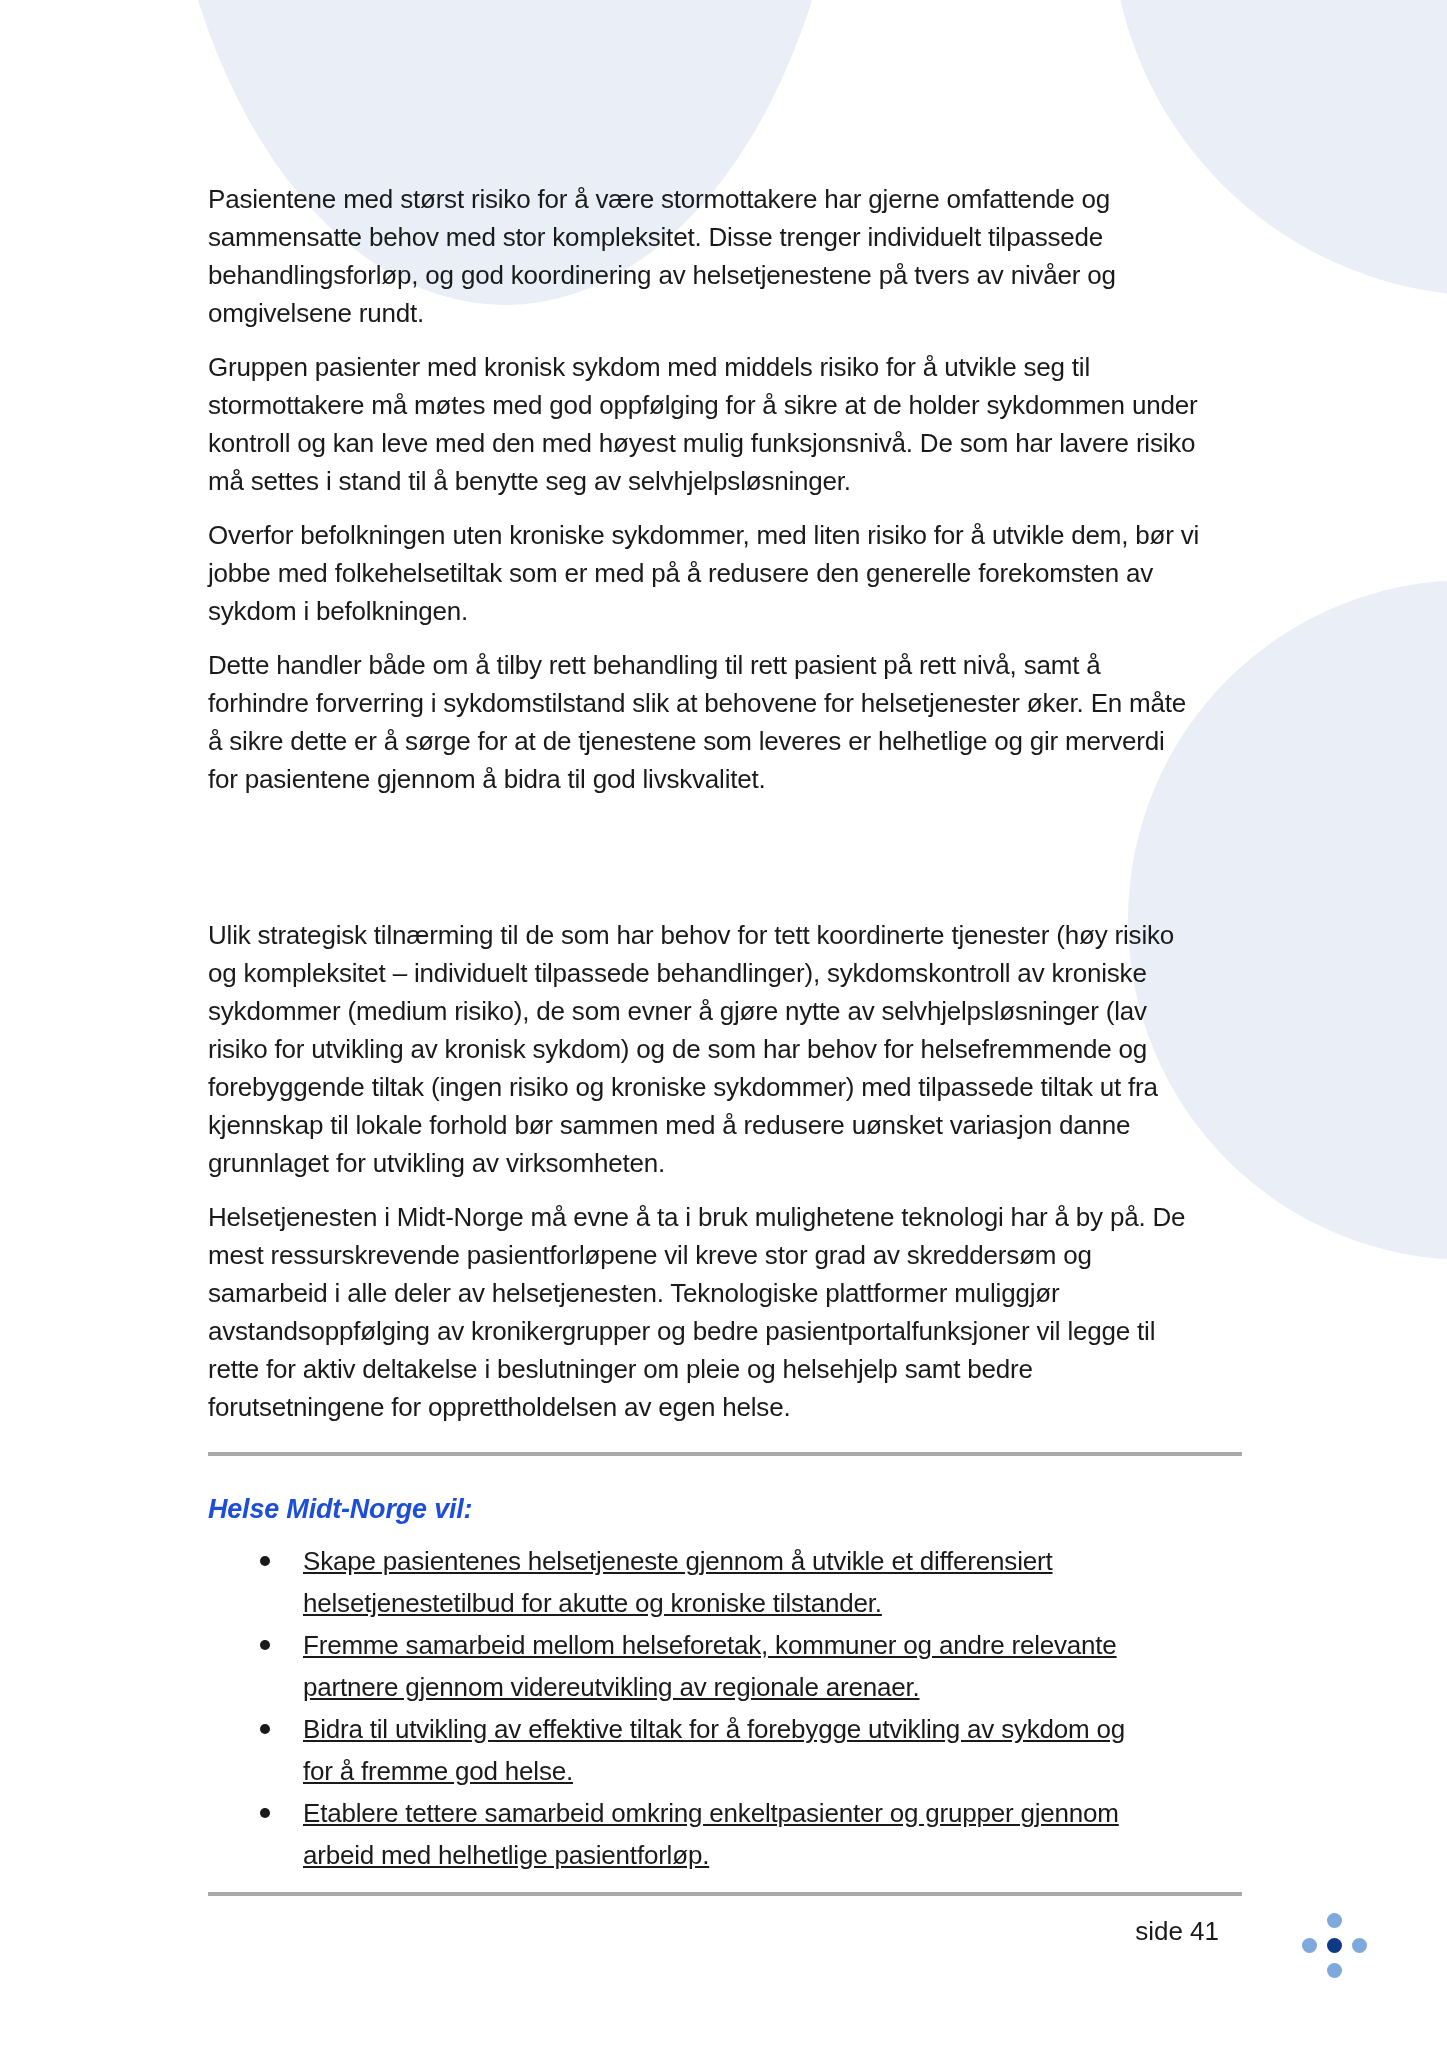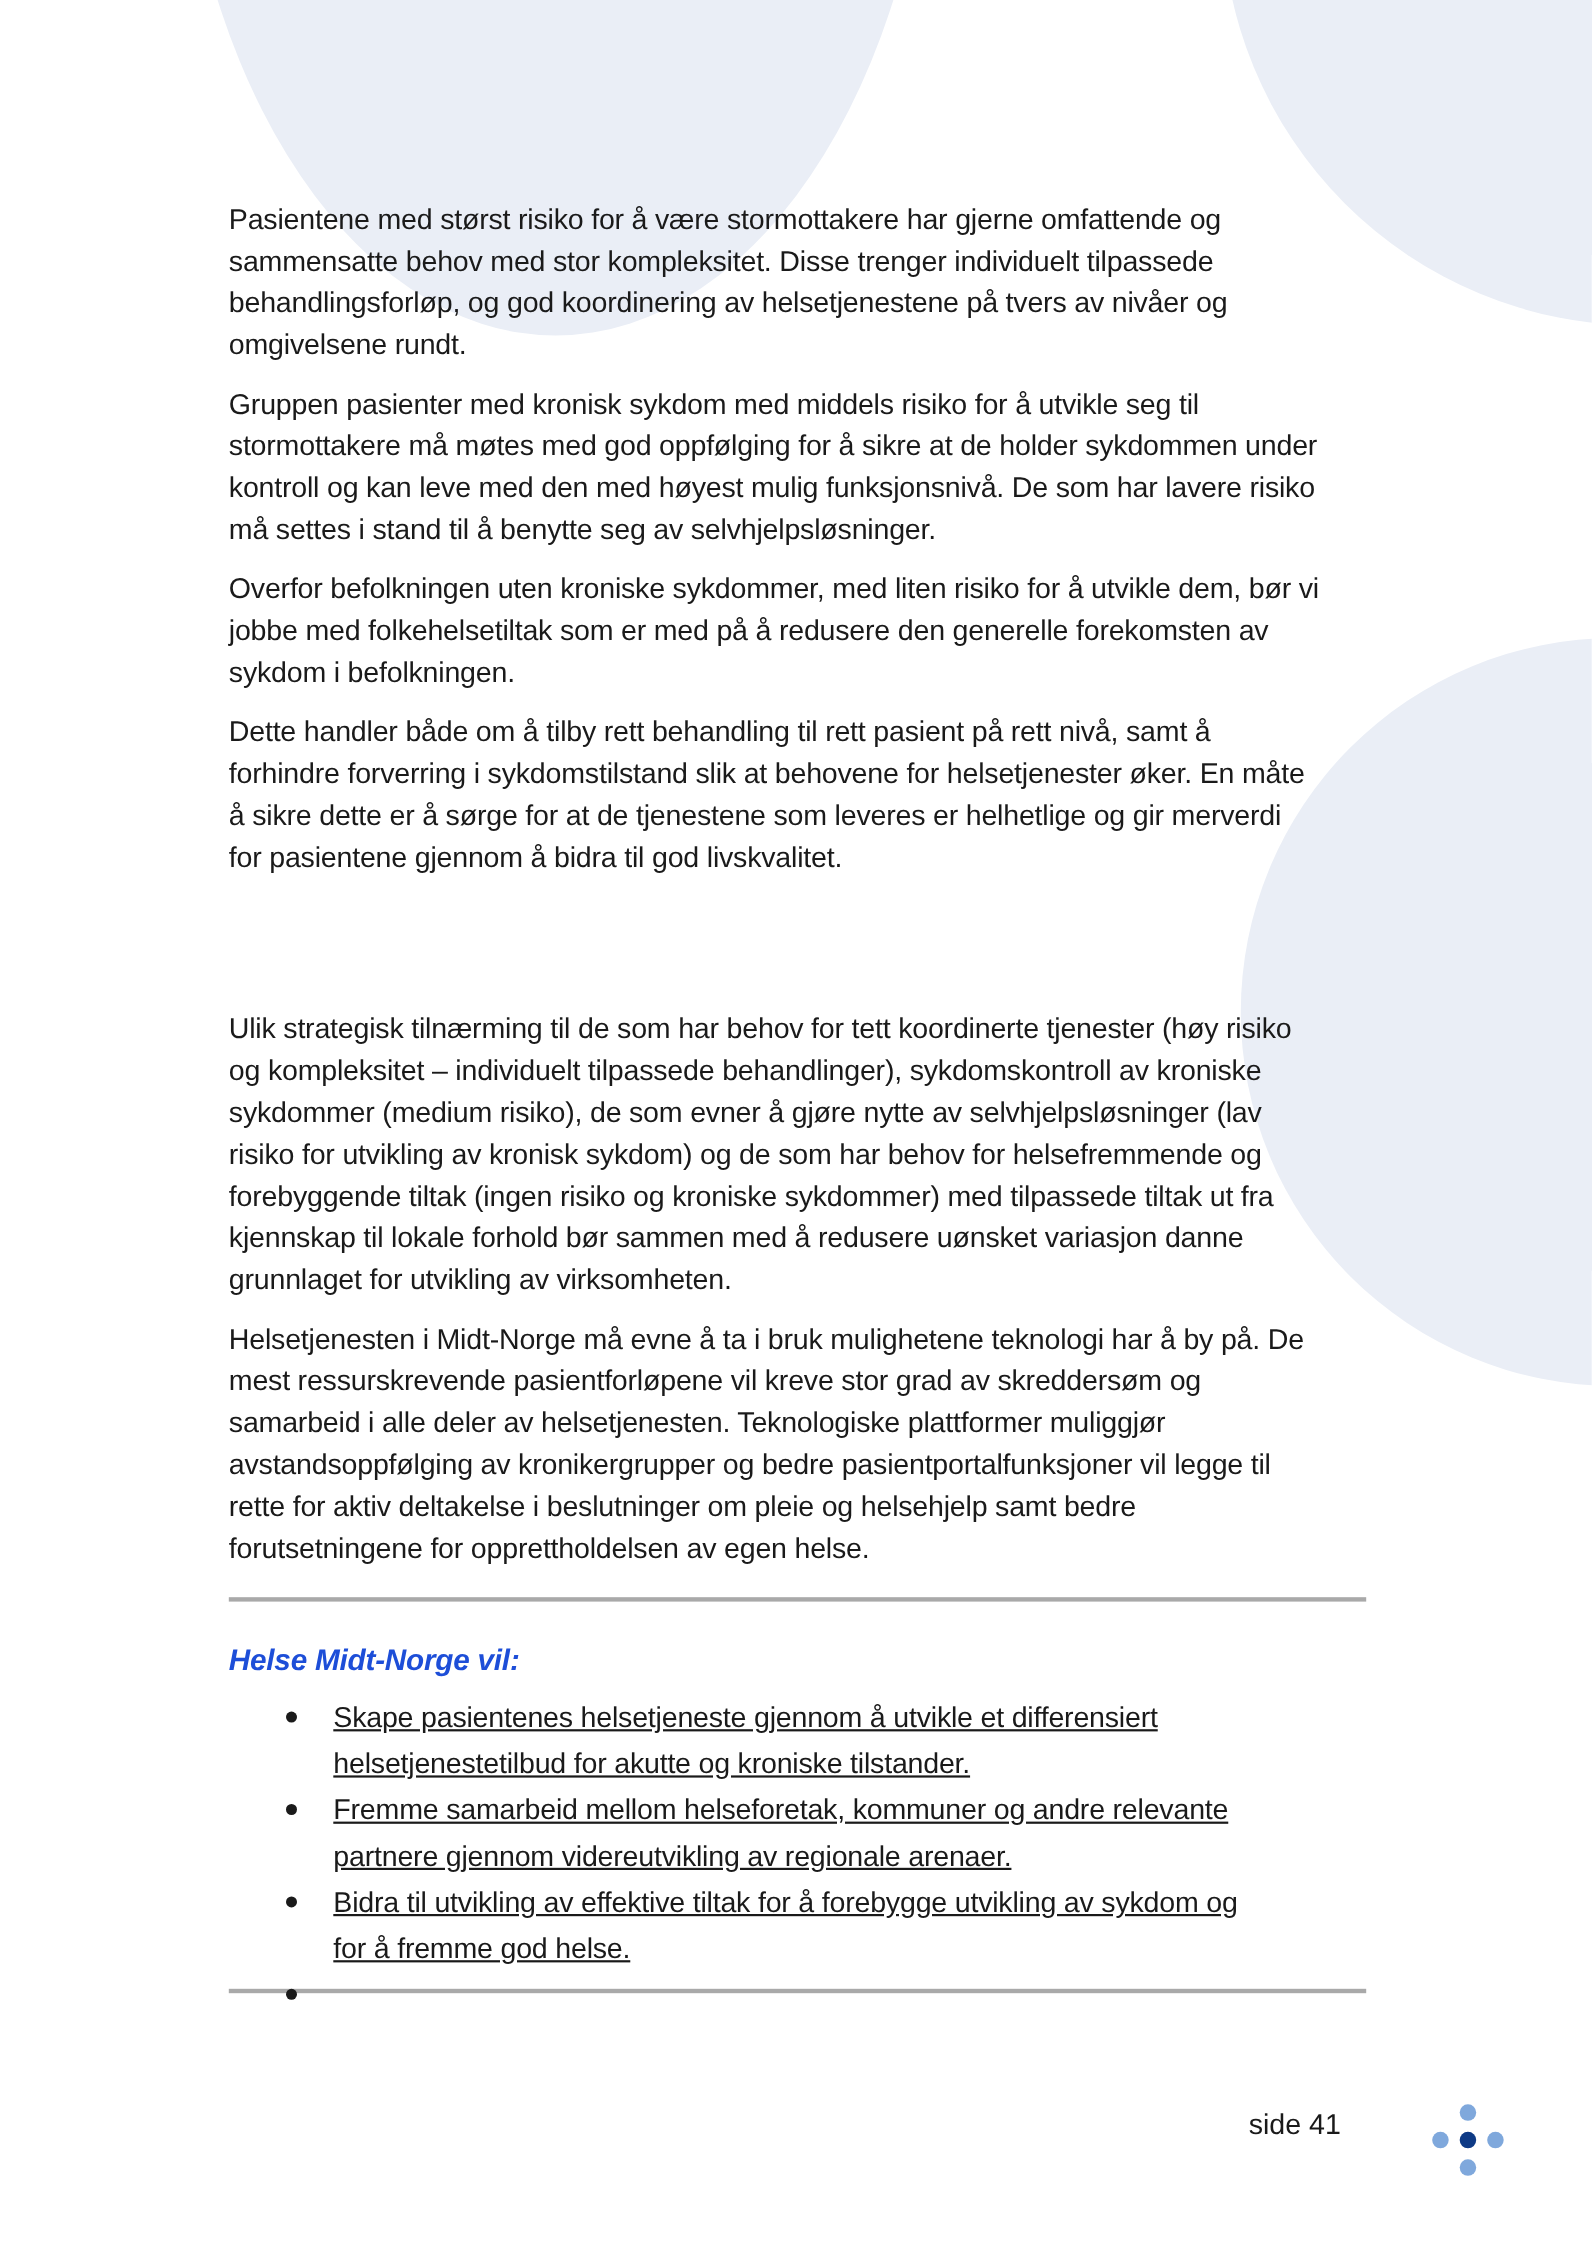--- a/index.html
+++ b/index.html
@@ -77,20 +77,21 @@
     <li>
       <span class="bullet-dot"></span>
       <span>Fremme samarbeid mellom helseforetak, kommuner og andre relevante partnere gjennom videreutvikling av regionale arenaer.</span>
     </li>
     <li>
       <span class="bullet-dot"></span>
       <span>Bidra til utvikling av effektive tiltak for å forebygge utvikling av sykdom og for å fremme god helse.</span>
     </li>
     <li>
       <span class="bullet-dot"></span>
+      <span>Etablere tettere samarbeid omkring enkeltpasienter og grupper gjennom arbeid med helhetlige pasientforløp.</span>
     </li>
   </ul>
 
   <div class="rule rule-bottom" style="background-color: rgb(169, 169, 169);"></div>
 </div>
 
 <span class="page-label">side 41</span>
 
 <div class="logo">
   <span class="dot dot-top" style="background-color: rgb(127, 168, 220);"></span>

